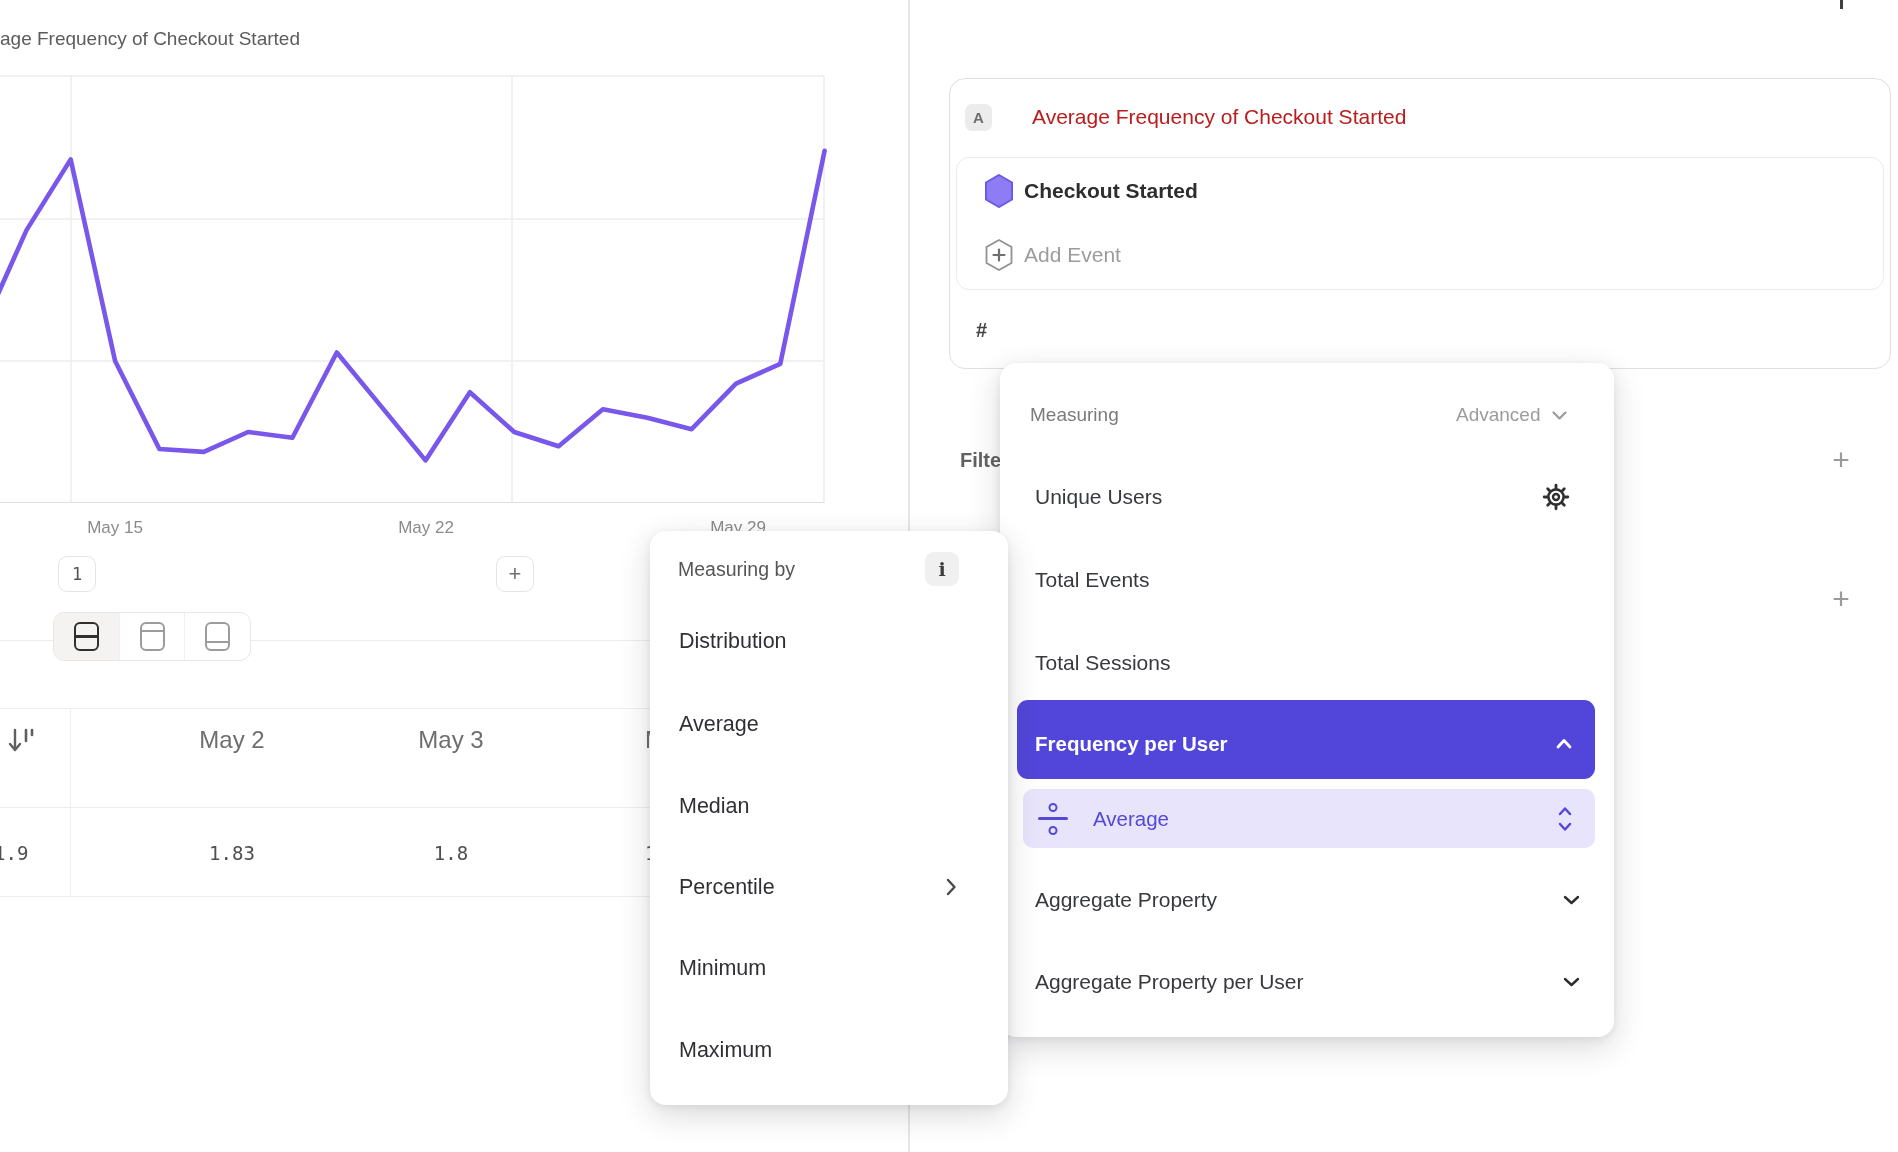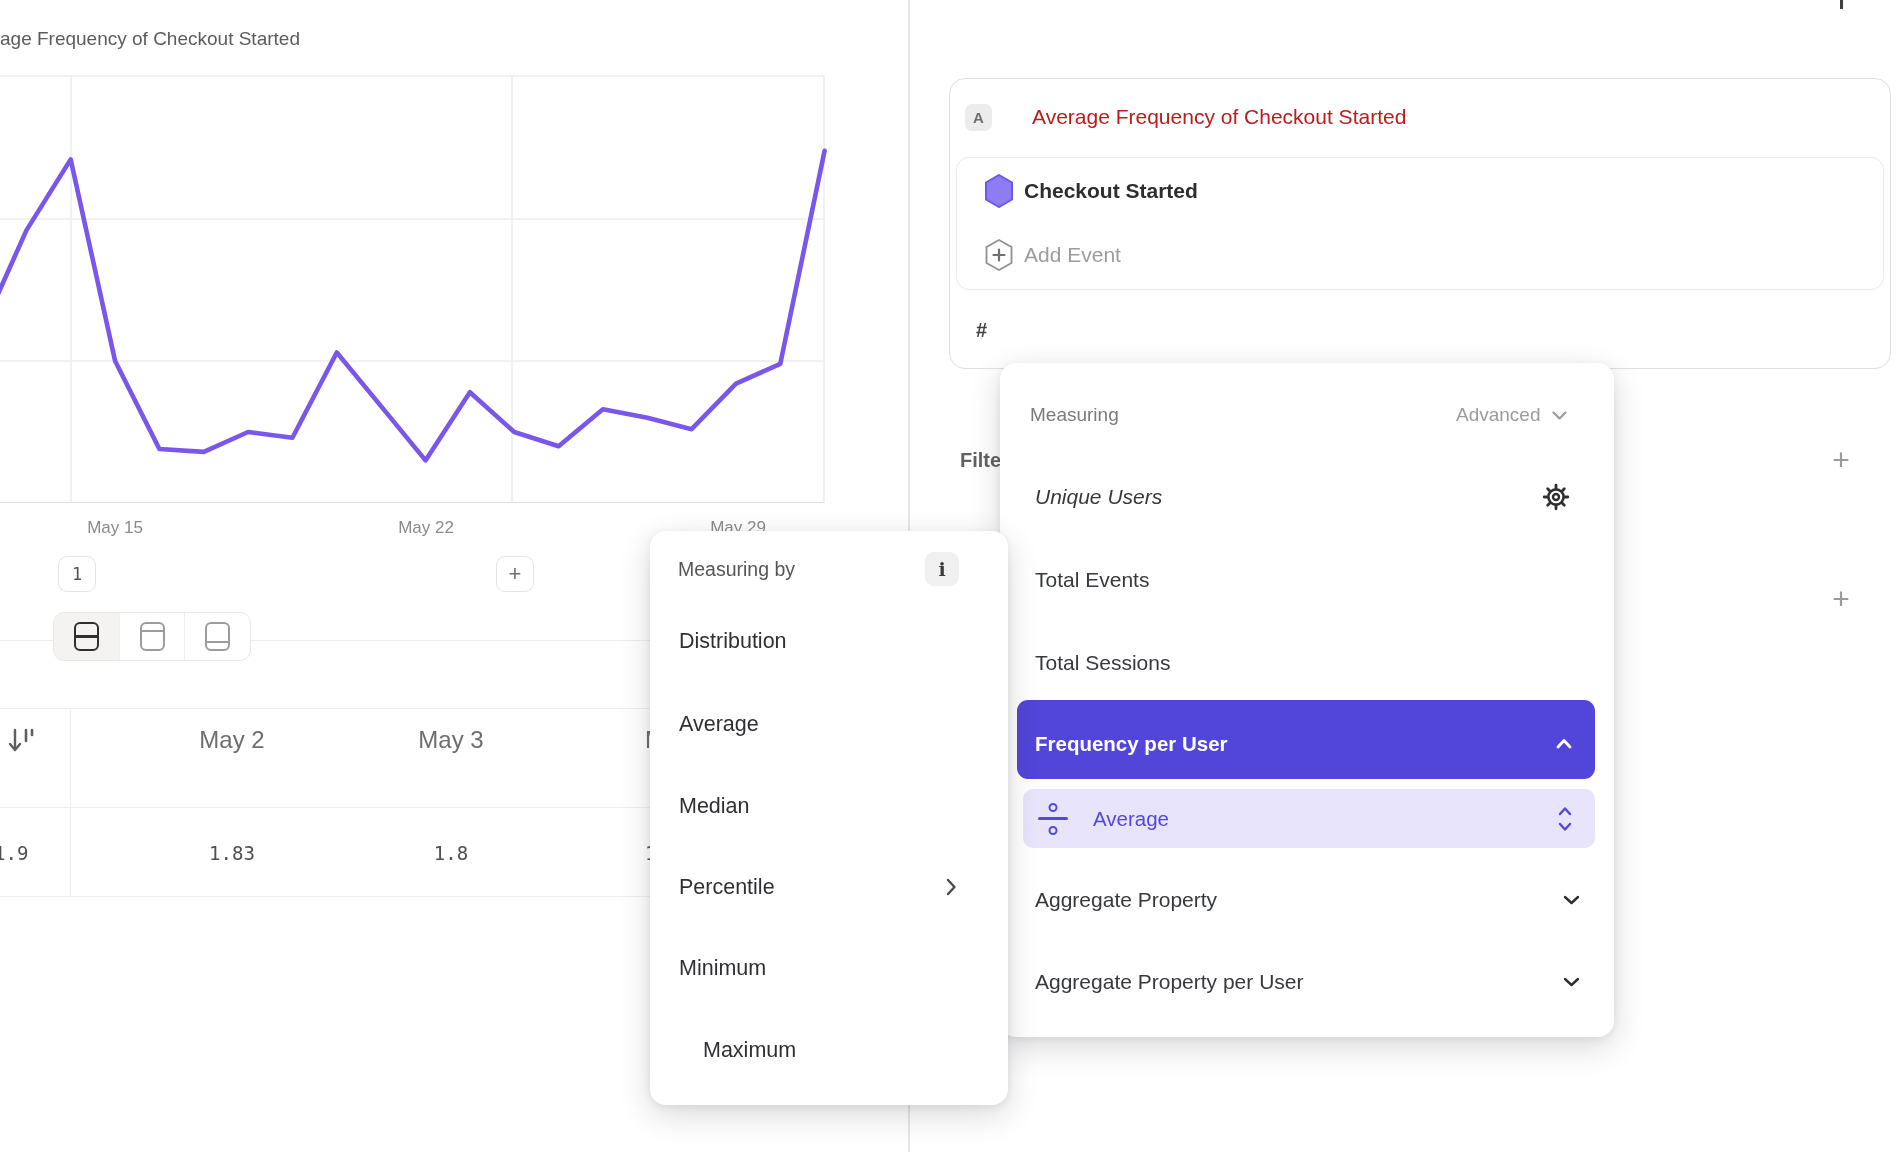--- a/index.html
+++ b/index.html
@@ -74,38 +74,38 @@
 
   
   .panel{background:#fff;border-radius:16px;box-shadow:0 10px 32px rgba(25,25,40,.16),0 2px 8px rgba(0,0,0,.07);}
   .measuring-panel{left:1000px;top:363px;width:614px;height:674px;z-index:30;}
   .agg-panel{left:650px;top:531px;width:358px;height:574px;z-index:40;}
 
   .mp-header-left{left:1030px;top:415px;transform:translateY(-50%);font-size:19px;color:#7b7b7b;z-index:31;white-space:nowrap;}
   .mp-advanced{left:1456px;top:415px;transform:translateY(-50%);display:flex;align-items:center;gap:10px;z-index:31;}
   .mp-advanced .lbl{font-size:19px;color:#9b9b9b;white-space:nowrap;}
   .menu-item{transform:translateY(-50%);font-size:21px;font-weight:500;color:#37393e;z-index:31;white-space:nowrap;}
-  .mi-1{left:1035px;top:497px;font-style:italic;} .mi-2{left:1035px;top:580px;} .mi-3{left:1035px;top:663px;}
+  .mi-1{left:1035px;top:497px;} .mi-2{left:1035px;top:580px;} .mi-3{left:1035px;top:663px;}
   .gear-wrap{left:1542px;top:483px;z-index:31;}
 
   .sel-row{left:1017px;top:700px;width:578px;height:79px;border-radius:11px;background:#5146d9;z-index:31;
            display:flex;align-items:center;box-sizing:border-box;padding:9px 22px 0 18px;}
   .sel-row .lbl{flex:1;font-size:20.5px;font-weight:600;color:#ffffff;white-space:nowrap;}
   .avg-row{left:1023px;top:789px;width:572px;height:59px;border-radius:10px;background:#e7e4fb;z-index:31;
            display:flex;align-items:center;box-sizing:border-box;padding:0 22px 0 15px;}
   .avg-row .lbl{flex:1;font-size:20.5px;font-weight:500;color:#5348d8;white-space:nowrap;margin-left:25px;}
   .mi-4{left:1035px;top:900px;} .mi-5{left:1035px;top:982px;}
   .chev-agg1{left:1562px;top:889px;z-index:31;} .chev-agg2{left:1562px;top:971px;z-index:31;}
 
   .agg-header{left:678px;top:569px;transform:translateY(-50%);font-size:19.5px;font-weight:500;color:#565656;z-index:41;white-space:nowrap;}
   .info-badge{left:925px;top:552px;width:34px;height:34px;border-radius:9px;background:#f0f0f0;z-index:41;
               display:flex;align-items:center;justify-content:center;
               font-family:"DejaVu Serif",serif;font-size:19px;font-weight:700;color:#3c3c3c;}
   .agg-item{left:679px;transform:translateY(-50%);font-size:21.5px;font-weight:500;color:#2f3033;z-index:41;white-space:nowrap;}
-  .ai-1{top:641px;} .ai-2{top:724px;} .ai-3{top:806px;} .ai-4{top:887px;} .ai-5{top:968px;} .ai-6{top:1050px;margin-left:24px;}
+  .ai-1{top:641px;} .ai-2{top:724px;} .ai-3{top:806px;} .ai-4{top:887px;} .ai-5{top:968px;} .ai-6{top:1050px;}
   .chev-perc{left:945px;top:876px;z-index:41;}
 
   .divide-icon{width:30px;height:34px;position:relative;}
   .divide-icon .c{position:absolute;left:50%;width:9px;height:9px;border:2.6px solid #5348d8;border-radius:50%;
                   transform:translateX(-50%);box-sizing:border-box;}
   .divide-icon .c.top{top:1px;} .divide-icon .c.bot{bottom:1px;}
   .divide-icon .bar{position:absolute;top:50%;left:0;right:0;height:3px;margin-top:-1.5px;background:#5348d8;border-radius:2px;}
 </style>
 </head>
 <body>

